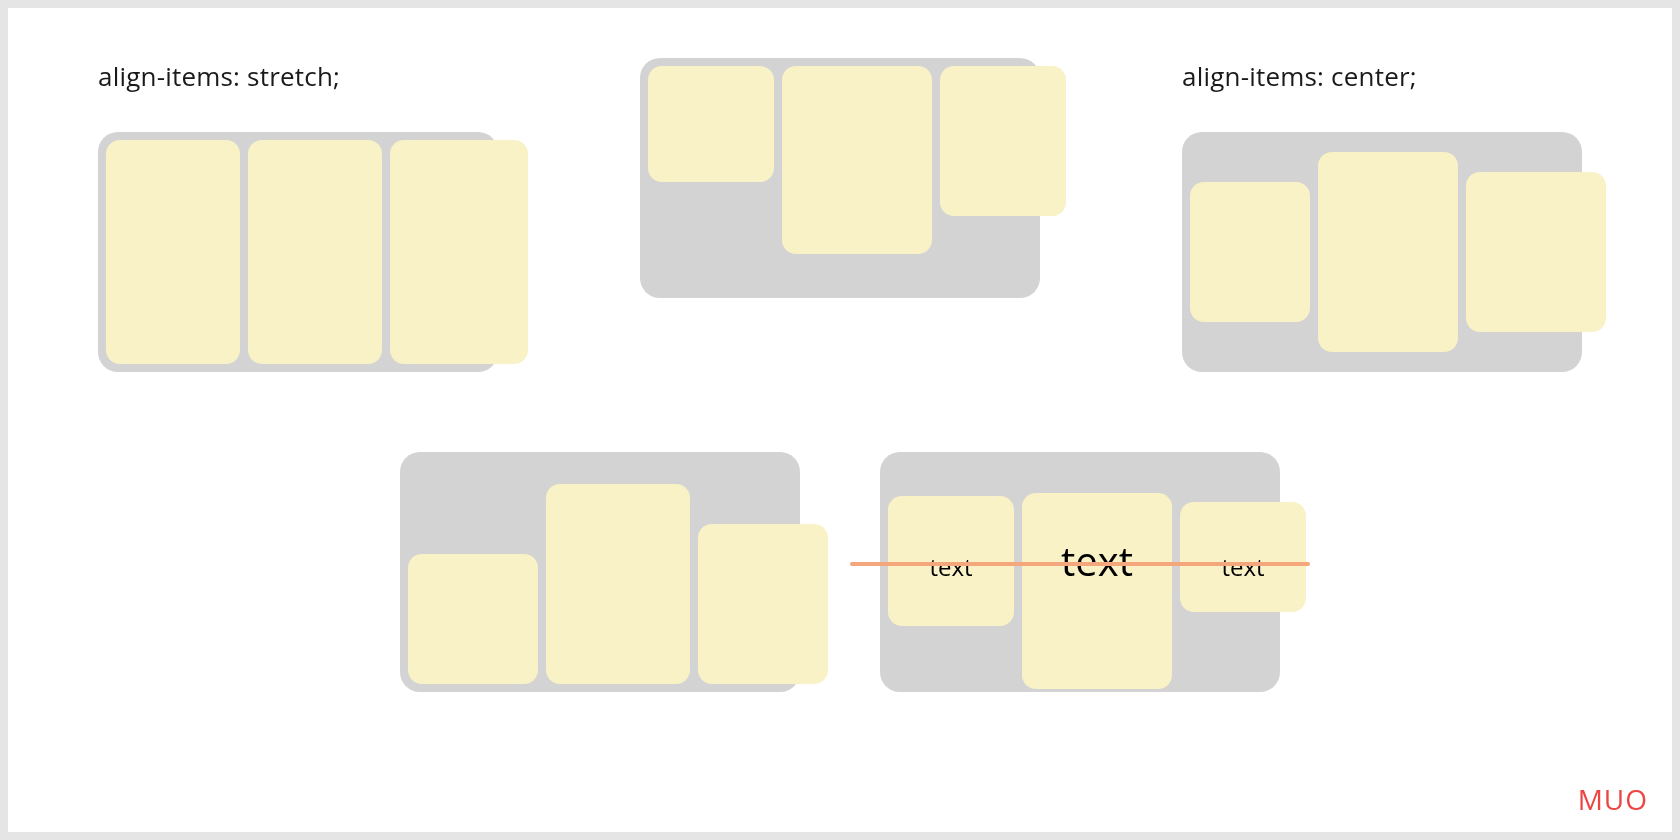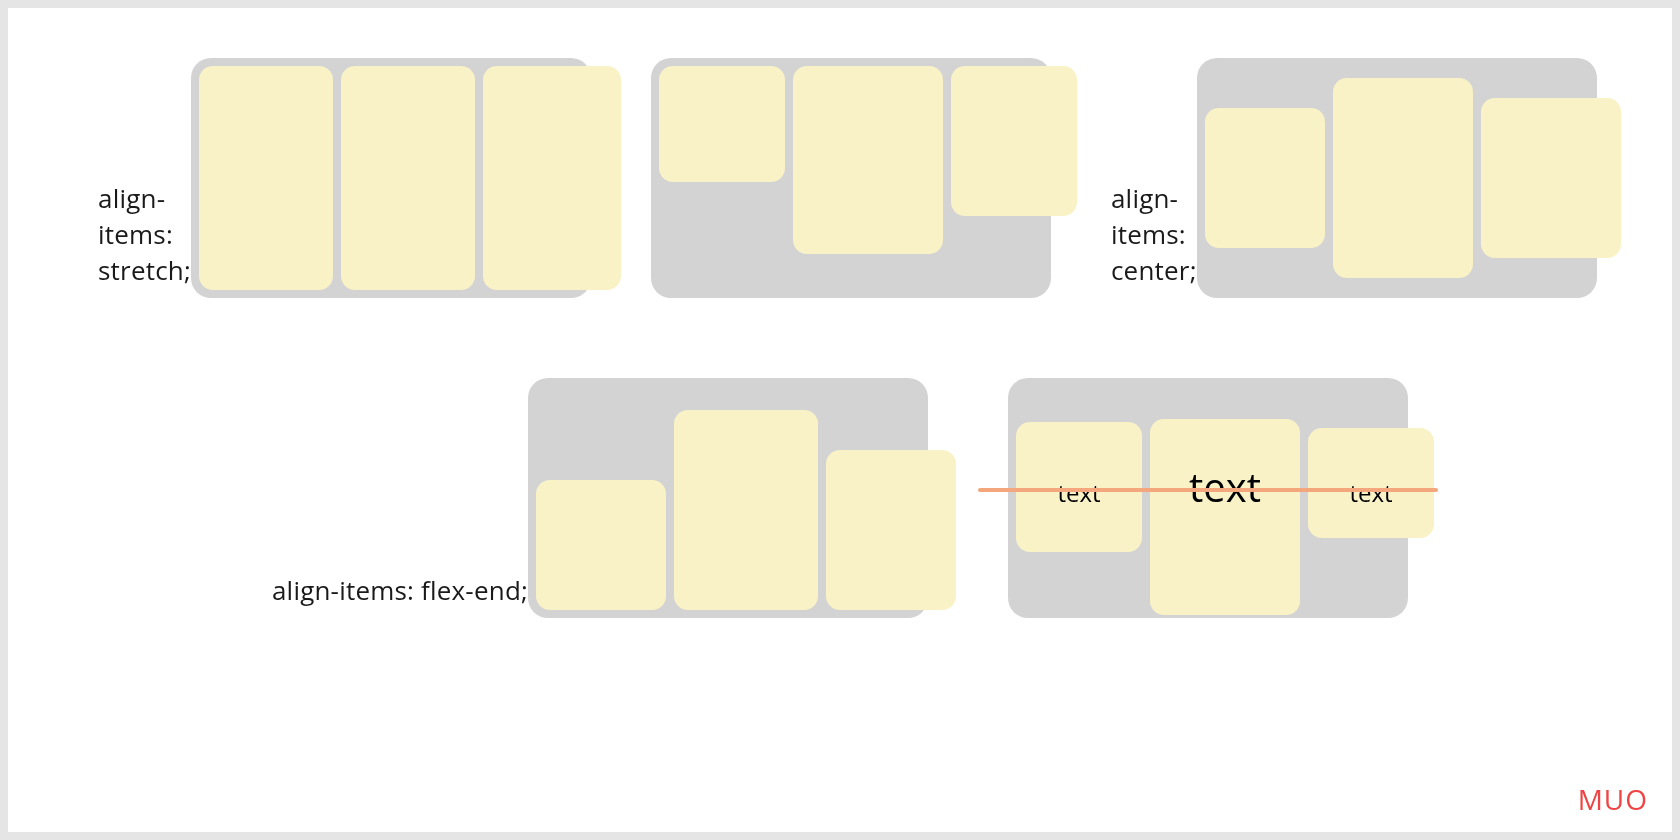--- a/index.html
+++ b/index.html
@@ -20,21 +20,21 @@
     display: flex;
     justify-content: space-between;
     gap: 60px;
     margin-bottom: 80px;
   }
   .row2 {
     display: flex;
     justify-content: center;
     gap: 80px;
   }
-  .example { display: flex; flex-direction: row; align-items: flex-end; }
+  .example { display: flex; flex-direction: column; align-items: flex-start; gap: 28px; }
   .example-title {
     font-size: 26px;
     font-weight: 400;
     color: #1a1a1a;
     margin-bottom: 10px;
     letter-spacing: 0.2px;
   }
   .flex-container {
     width: 400px;
     height: 240px;
@@ -132,21 +132,20 @@
         <div class="flex-item i2"></div>
         <div class="flex-item i3"></div>
       </div>
     </div>
 
   </div>
 
   <div class="row2">
 
     <div class="example ex-flex-end">
-      <div class="example-title">align-items: flex-end;</div>
       <div class="flex-container">
         <div class="flex-item i1"></div>
         <div class="flex-item i2"></div>
         <div class="flex-item i3"></div>
       </div>
     </div>
 
     <div class="example ex-baseline">
       <div class="flex-container">
         <div class="baseline-line"></div>

